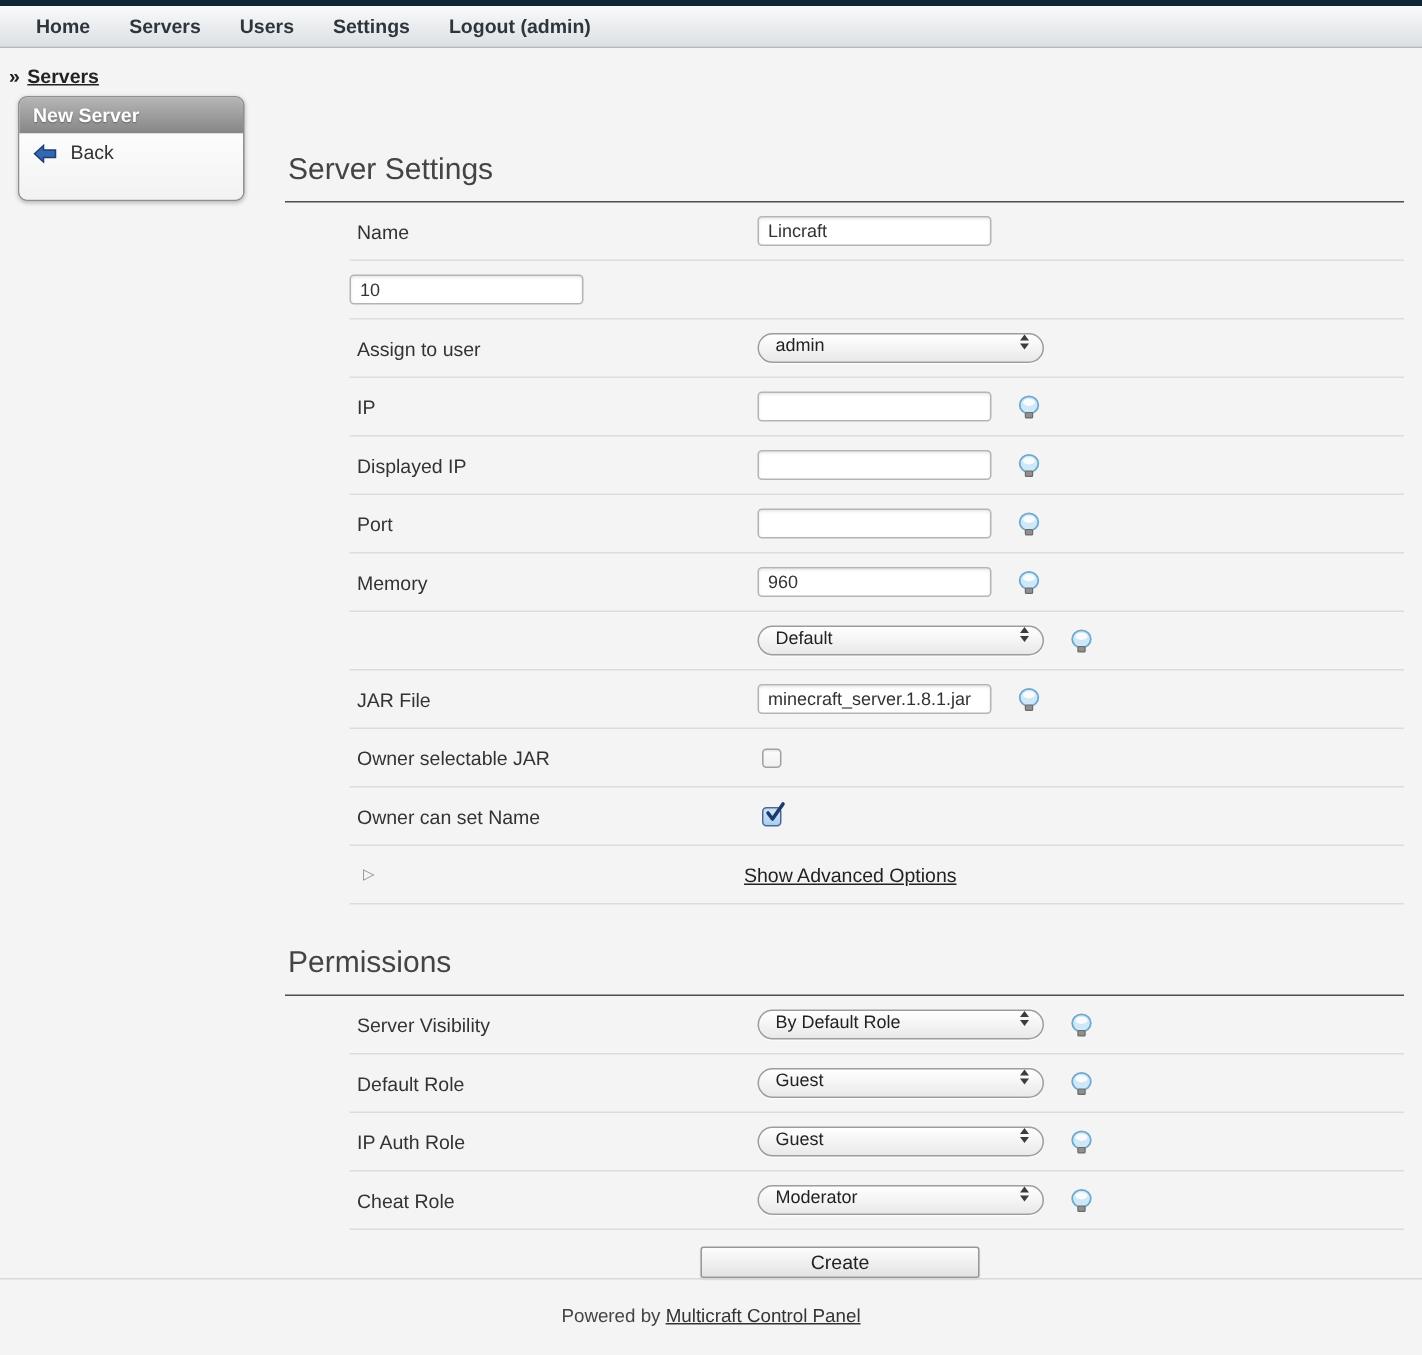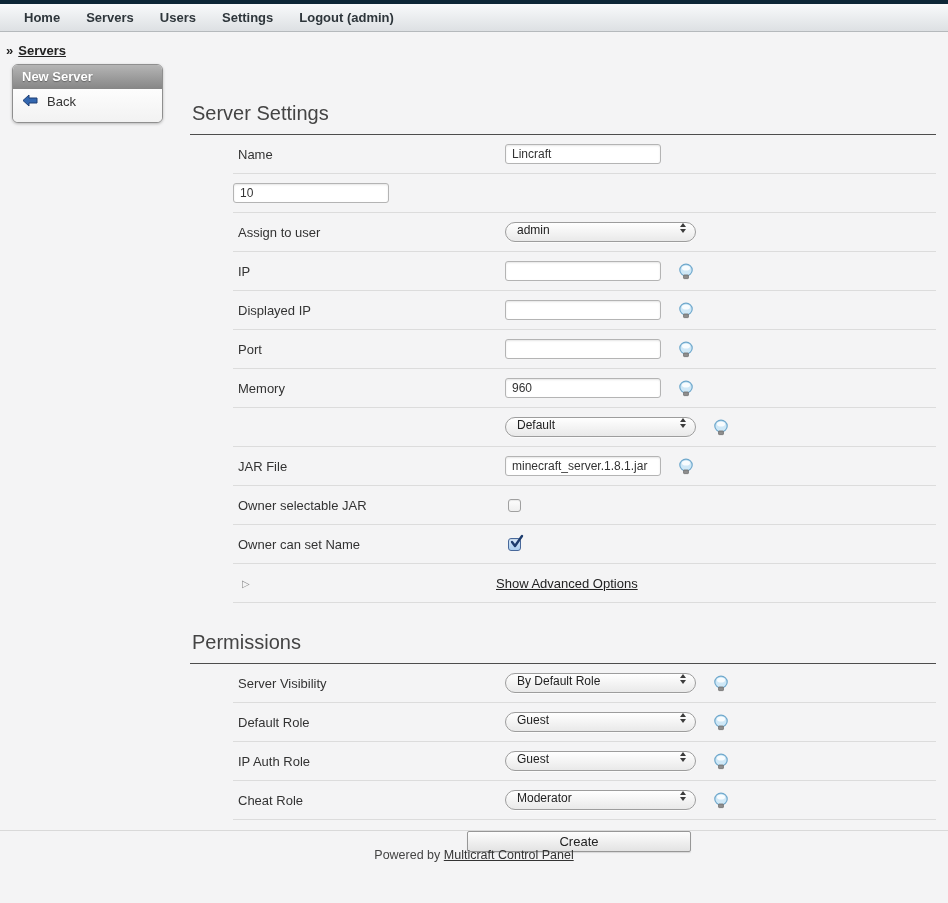--- a/index.html
+++ b/index.html
@@ -37,22 +37,22 @@
     box-shadow:0 1px 3px rgba(0,0,0,0.25);
   }
   .sidebar-header {
     background:linear-gradient(#b5b5b5, #868686);
     color:#fff; font-weight:bold; font-size:13px;
     padding:4px 9px 5px;
     border-radius:5px 5px 0 0;
     text-shadow:0 1px 1px rgba(0,0,0,0.35);
   }
   .sidebar-item {
-    display:flex; align-items:flex-start; gap:9px;
-    padding:5px 9px 13px;
+    display:flex; align-items:flex-end; gap:9px;
+    padding:5px 9px 24px;
     background:linear-gradient(#fdfdfd, #f2f2f2);
     border-radius:0 0 5px 5px;
     cursor:pointer;
   }
   .sidebar-item .back-arrow { display:inline-flex; }
   
   .main { margin:0 12px 0 190px; }
   .section-title {
     font-size:20px; font-weight:normal; color:#444;
     margin:0; padding:44px 2px 9px;
@@ -119,31 +119,31 @@
   
   .disclosure {
     color:#8d8d8d; font-size:10px; padding-left:9px;
     width:263px; cursor:pointer;
   }
   .adv-link { color:#222; text-decoration:underline; font-size:13px; cursor:pointer; }
   
   .create-row { display:flex; align-items:center; min-height:43px; }
   .create-row .spacer { width:277px; }
   .create-button {
-    width:224px; height:21px;
+    width:186px; height:21px;
     border:1px solid #979797; border-radius:2px;
     background:linear-gradient(#fdfdfd,#e3e3e3);
     font-family:"Liberation Sans", sans-serif;
     font-size:13px; color:#222;
     cursor:pointer;
     box-shadow:0 1px 1px rgba(0,0,0,0.12);
   }
   
   .footer {
-    position:absolute; left:0; right:0; top:830px;
+    position:absolute; left:0; right:0; top:852px;
     border-top:1px solid #d9d9d9;
     text-align:center; padding-top:17px;
     font-size:12.5px; color:#444;
   }
   .footer a { color:#333; text-decoration:underline; cursor:pointer; }
 </style>
 </head>
 <body>
 
 <div class="top-strip"></div>

